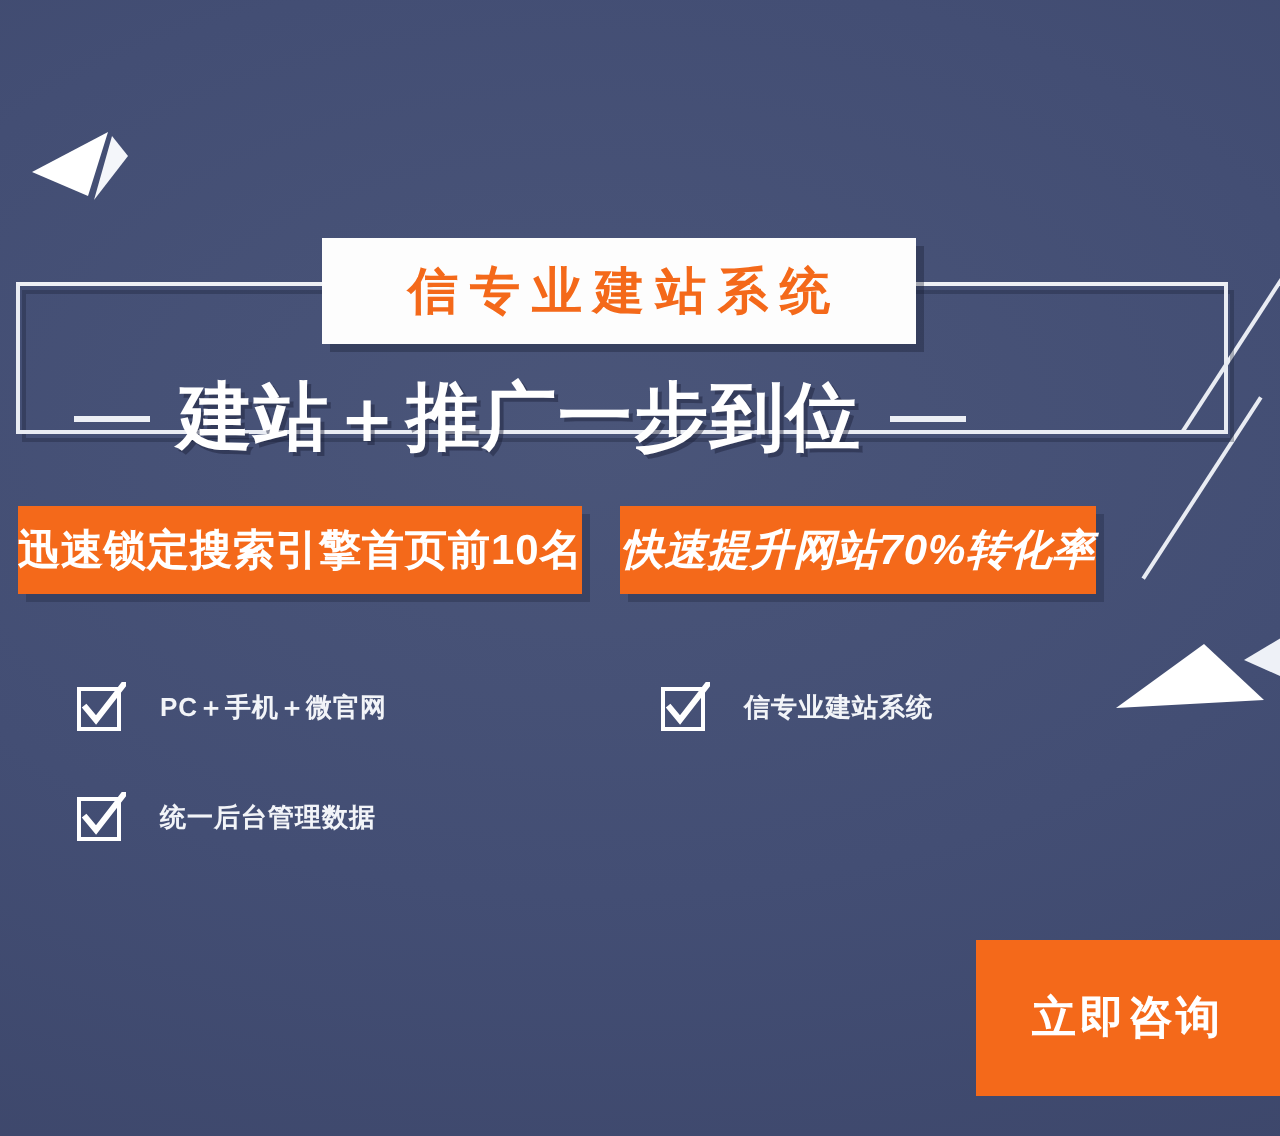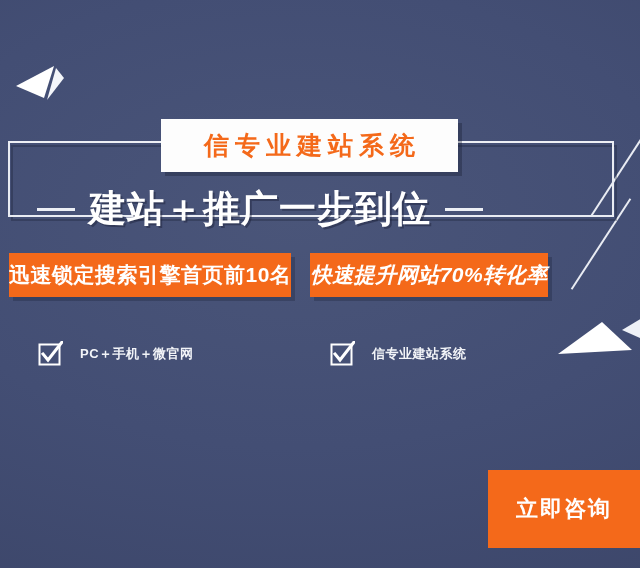--- a/index.html
+++ b/index.html
@@ -210,19 +210,26 @@
     </div>
 
     <div class="feature">
       <svg class="chk" viewBox="0 0 25 25">
         <rect x="1.5" y="3.5" width="20" height="20" fill="none" stroke="#ffffff" stroke-width="2"></rect>
         <polyline points="5,13 10,19 24,1" fill="none" stroke="#ffffff" stroke-width="3" stroke-linecap="square"></polyline>
       </svg>
       <span class="feat-label">信专业建站系统</span>
     </div>
 
+    <div class="feature">
+      <svg class="chk" viewBox="0 0 25 25">
+        <rect x="1.5" y="3.5" width="20" height="20" fill="none" stroke="#ffffff" stroke-width="2"></rect>
+        <polyline points="5,13 10,19 24,1" fill="none" stroke="#ffffff" stroke-width="3" stroke-linecap="square"></polyline>
+      </svg>
+      <span class="feat-label">统一后台管理数据</span>
+    </div>
 
 
   </div>
 
   <button class="cta">立即咨询</button>
 
 </div>
 
 </body></html>

